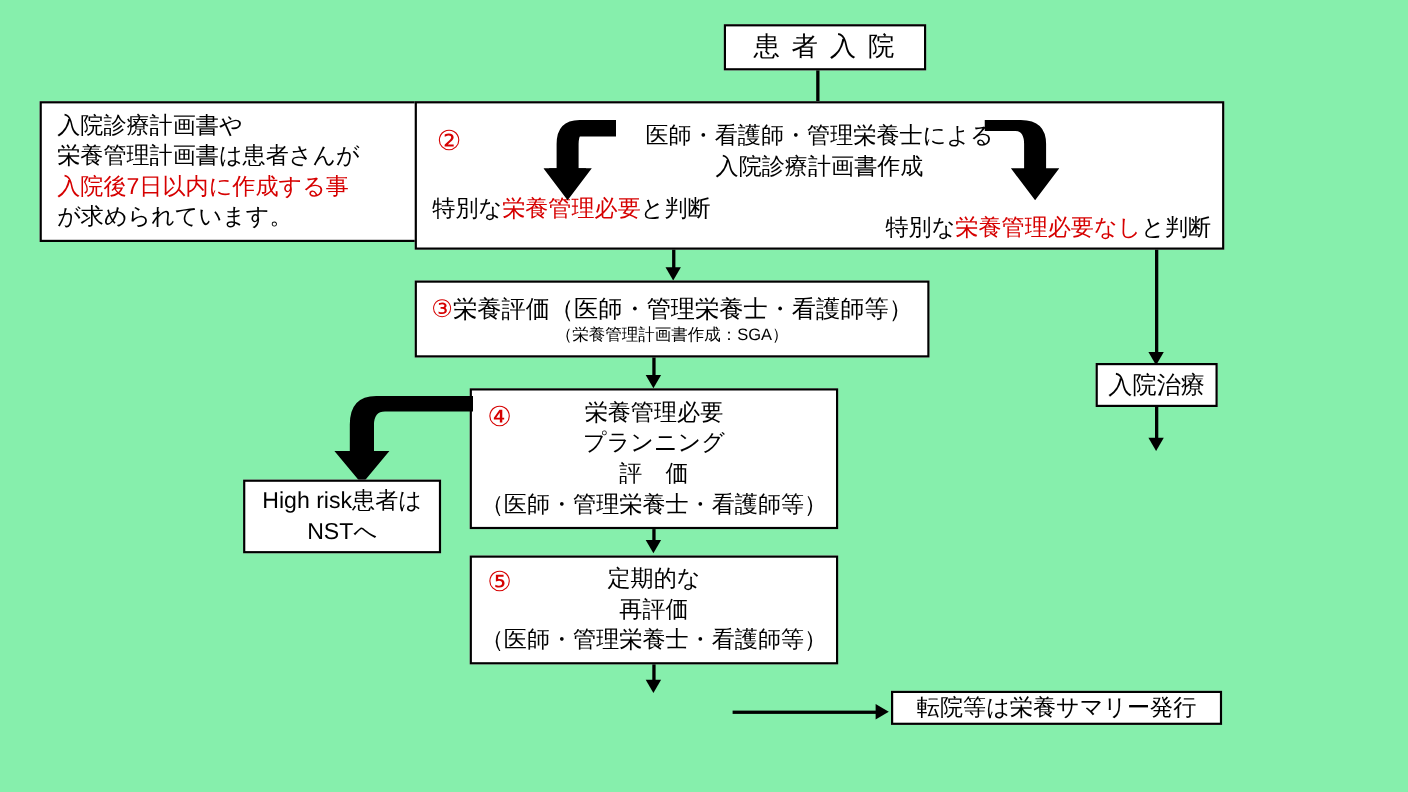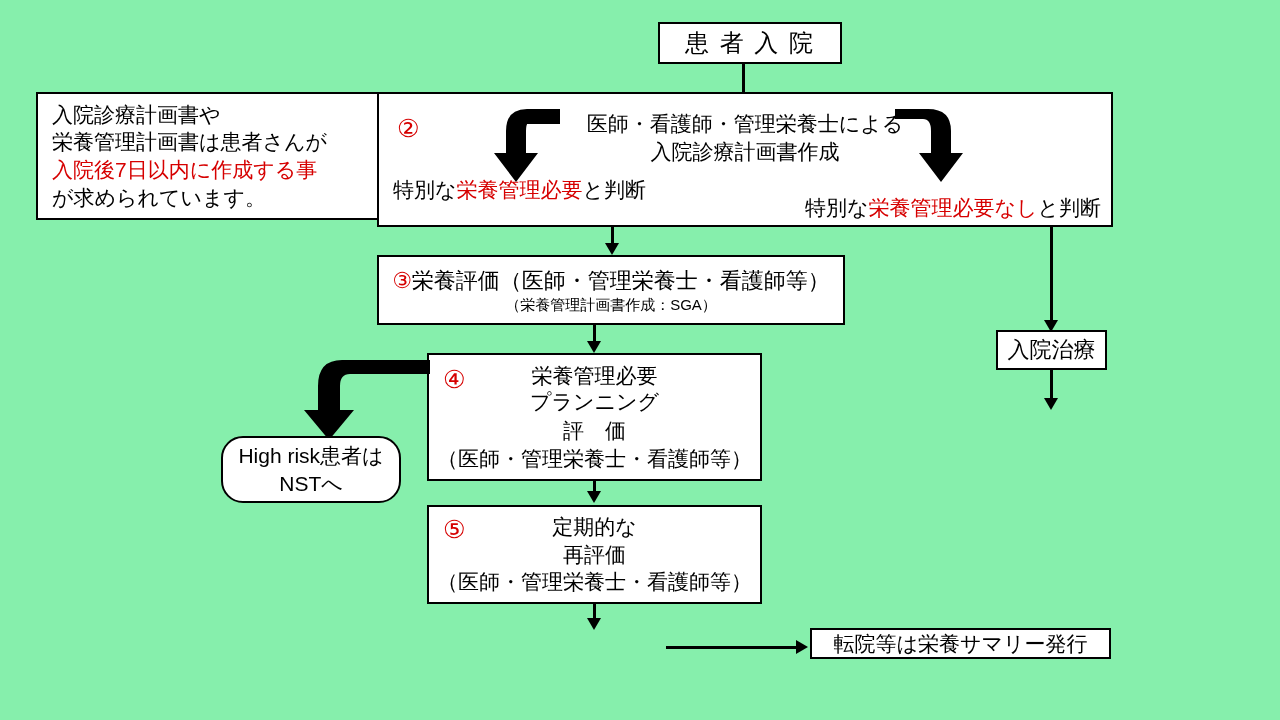--- a/index.html
+++ b/index.html
@@ -146,21 +146,21 @@
     <div class="line" style="font-size:21px;">評　価</div>
     <div class="line" style="font-size:21px;">（医師・管理栄養士・看護師等）</div>
   </div>
 
   <div class="fatarrow" style="left:296px; top:358px; width:134px; height:82px;">
     <svg width="134" height="82" viewBox="0 0 134 82">
       <path d="M134,2 L46,2 Q22,2 22,28 L22,52 L8,52 L33,82 L58,52 L44,52 L44,28 Q44,16 54,16 L134,16 Z" fill="#000000"></path>
     </svg>
   </div>
 
-  <div class="box" style="left:221px; top:436px; width:180px; height:67px;border-radius:22px;">
+  <div class="box" style="left:221px; top:436px; width:180px; height:67px;">
     <div class="line" style="font-size:21px;">High risk患者は</div>
     <div class="line" style="font-size:21px;">NSTへ</div>
   </div>
 
   <div class="vline" style="left:593px; top:481px; width:3px; height:12px;"></div>
   <div class="arrowdown" style="left:587px; top:491px;"></div>
 
   <div class="box" style="left:427px; top:505px; width:335px; height:99px;">
     <div class="stepnum" style="left:14px; top:10px;">⑤</div>
     <div class="line" style="font-size:21px;">定期的な</div>

